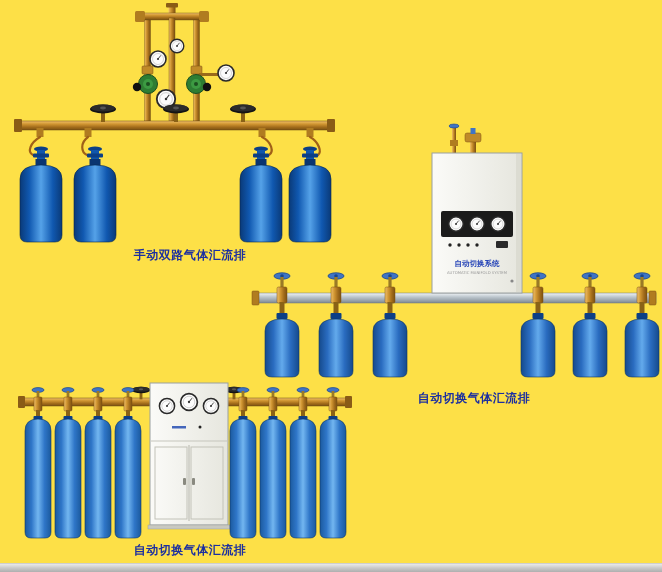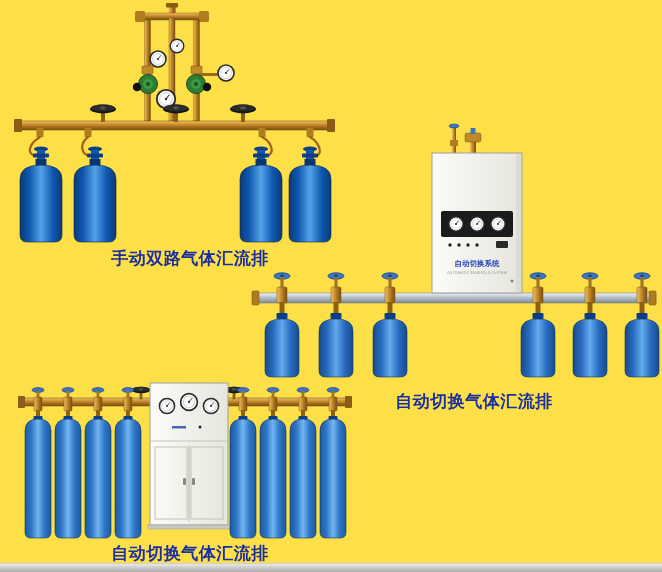--- a/index.html
+++ b/index.html
@@ -3,21 +3,21 @@
 <meta charset="utf-8">
 <style>
   html,body{margin:0;padding:0;background:#fff;}
   .stage{
     position:relative;width:662px;height:572px;background:#fde047;overflow:hidden;
     font-family:"DejaVu Sans","Liberation Sans",sans-serif;
   }
   .stage svg{position:absolute;left:0;top:0;}
   .caption{
     position:absolute;width:170px;text-align:center;
-    font-weight:bold;font-size:17px;letter-spacing:.5px;color:#1c2fa0;
+    font-weight:bold;font-size:12px;letter-spacing:.5px;color:#1c2fa0;
     font-family:"DejaVu Sans","Liberation Sans",sans-serif;
   }
   .cap-manual{left:105px;top:247px;}
   .cap-auto-right{left:389px;top:390px;}
   .cap-auto-bottom{left:105px;top:542px;}
   .bottom-strip{
     position:absolute;left:0;top:563px;width:662px;height:9px;
     background:linear-gradient(180deg,#e9e9e9 0%,#c9c9c9 45%,#a8a8a8 100%);
     border-top:1px solid #cfcfcf;
   }

